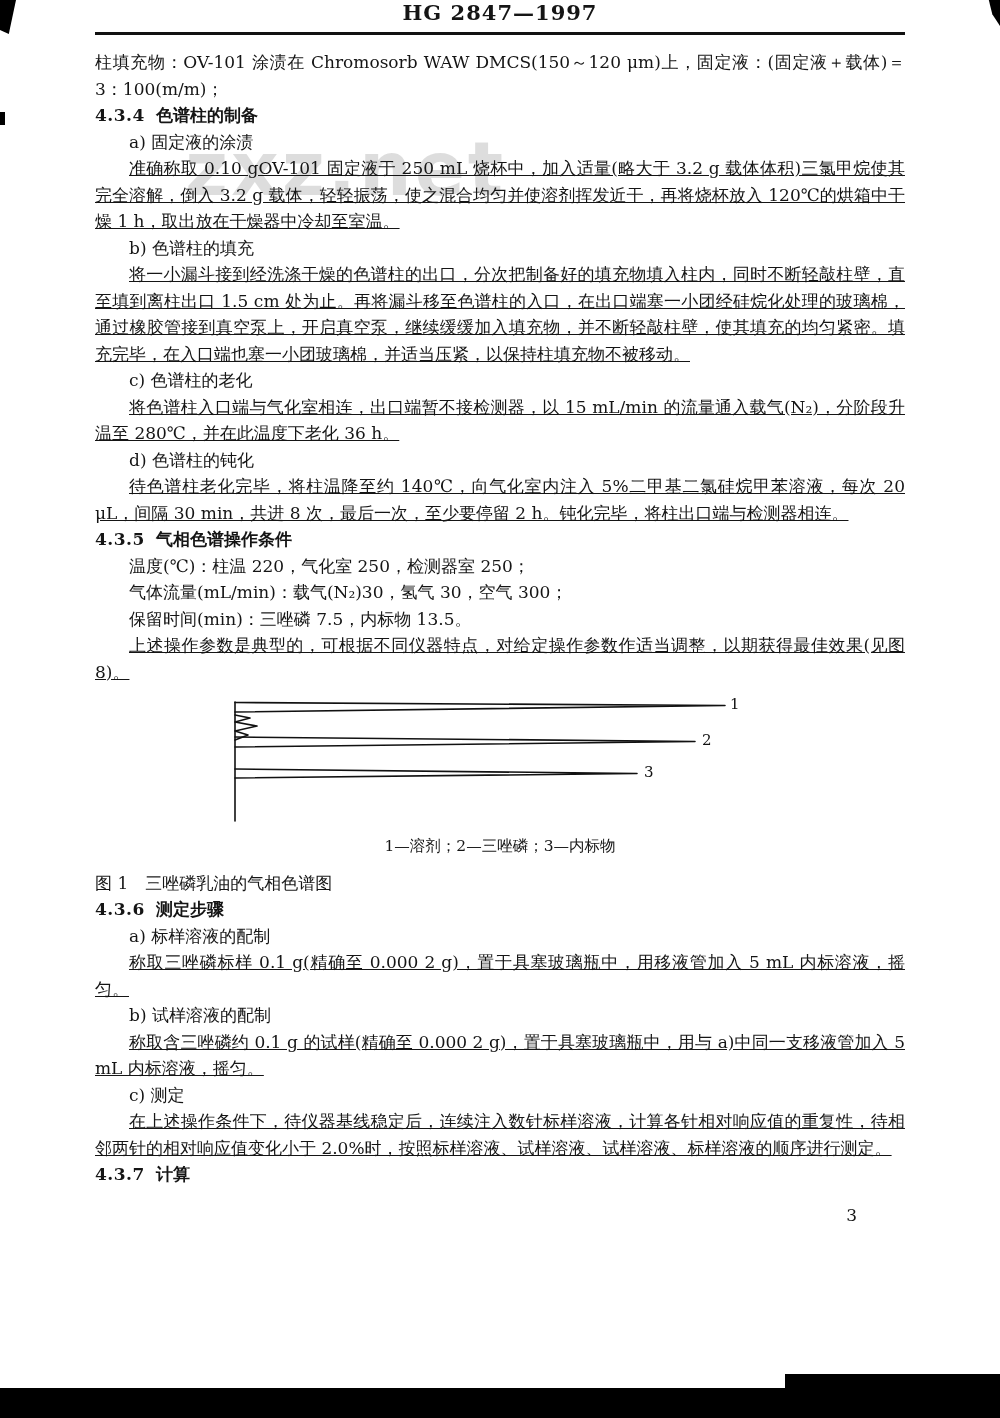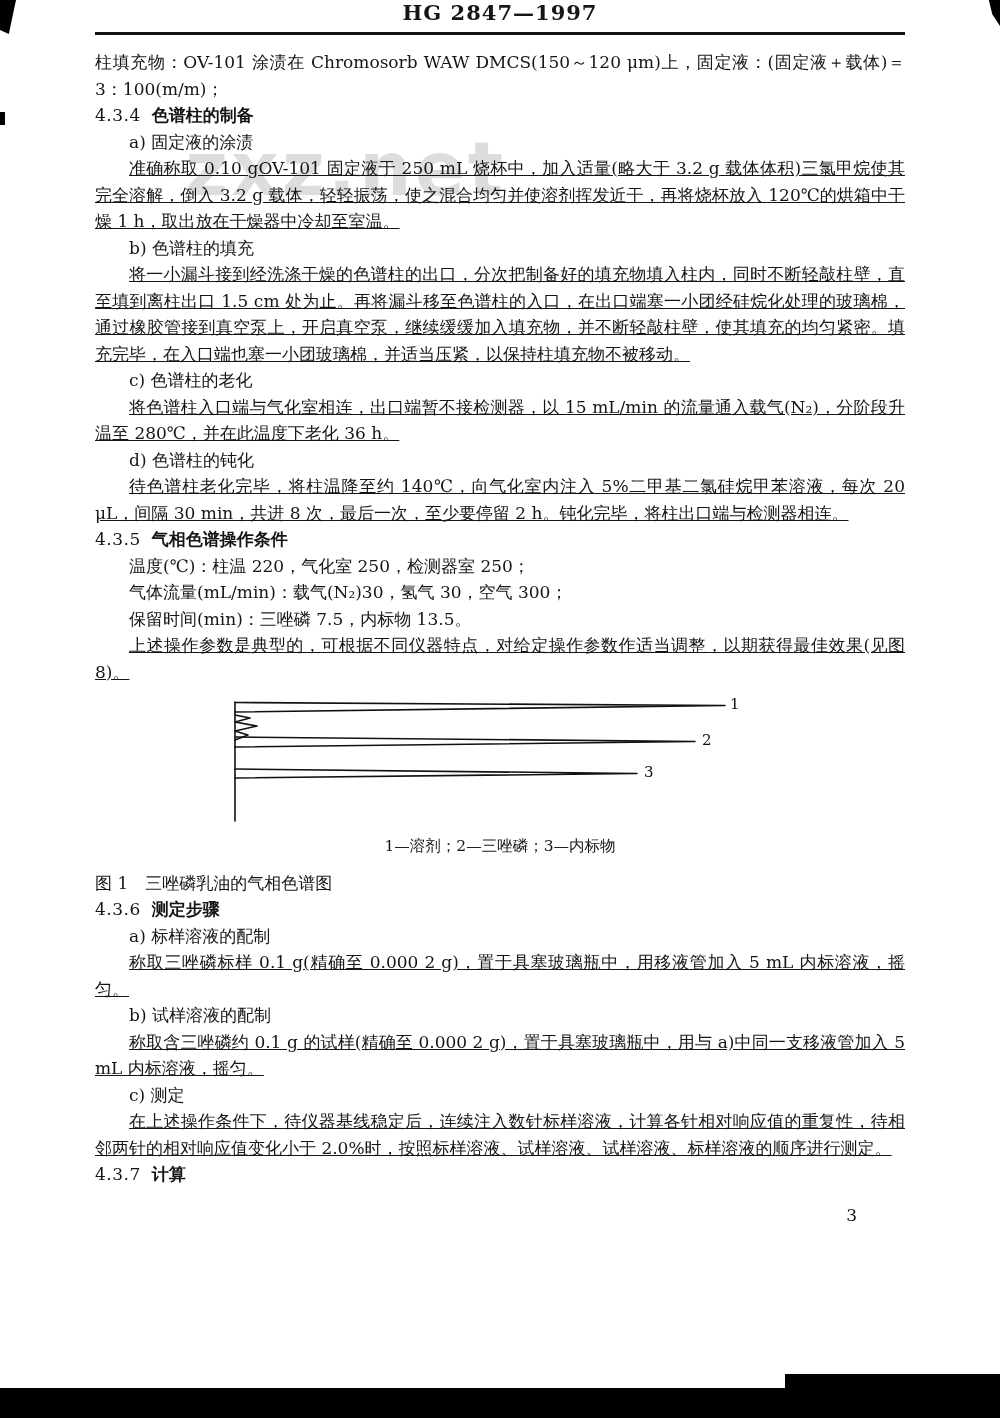--- a/index.html
+++ b/index.html
@@ -35,21 +35,21 @@
   
   main{
     position:relative;z-index:1;margin:14px 95px 0 95px;
     font-size:17px;line-height:26.5px;text-align:justify;
   }
   main p{margin:0;}
   .cont{text-indent:0;}
   .para{text-indent:2em;text-decoration:underline;}
   .item{text-indent:2em;}
   .heading{text-indent:0;}
-  .heading .num{font-weight:normal;margin-right:0.65em;letter-spacing:0.5px;margin-top:48px;}
+  .heading .num{font-weight:bold;margin-right:0.65em;letter-spacing:0.5px;margin-top:48px;}
   .heading .title{font-weight:bold;}
   
   .figure{margin:12px 0 6px 130px;width:520px;}
   .figure svg{display:block;}
   .fig-legend{text-align:center;font-size:15.5px;margin-top:8px;text-indent:0;}
   .fig-caption{font-size:17px;margin-top:10px;text-indent:0;}
   
   .page-num{text-align:right;padding-right:48px;margin-top:14px;font-size:17px;}
 </style>
 </head>

